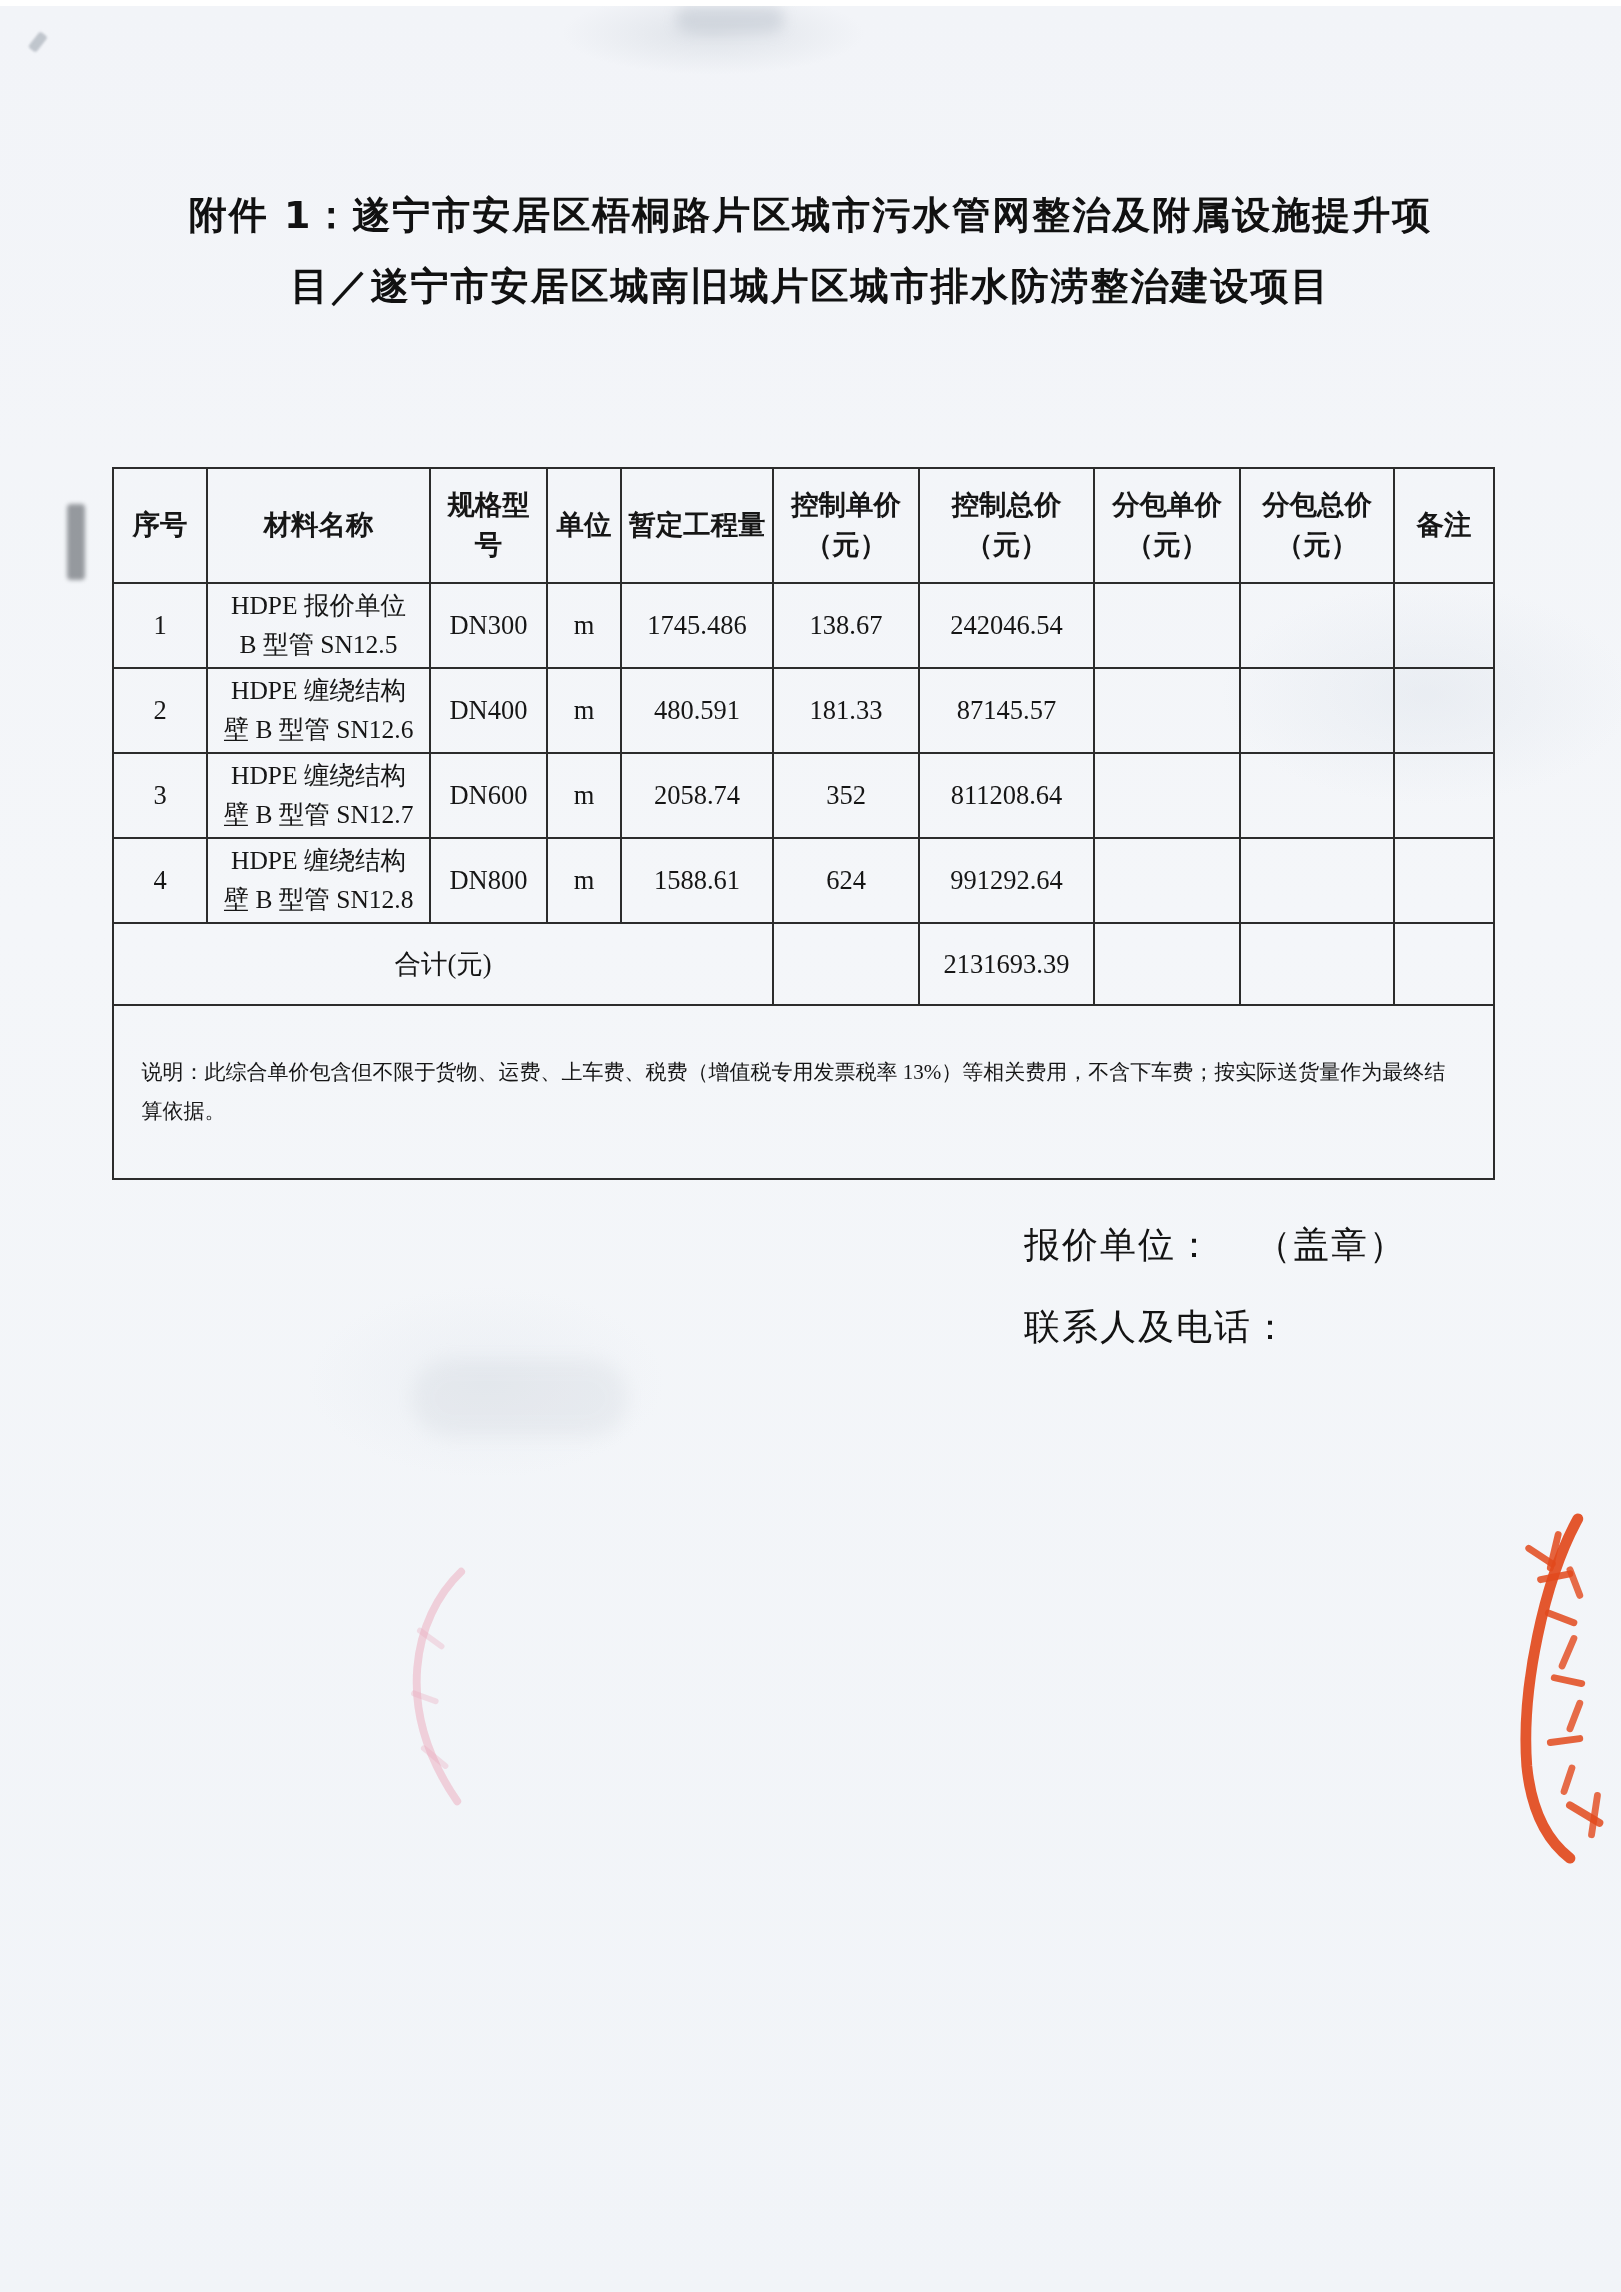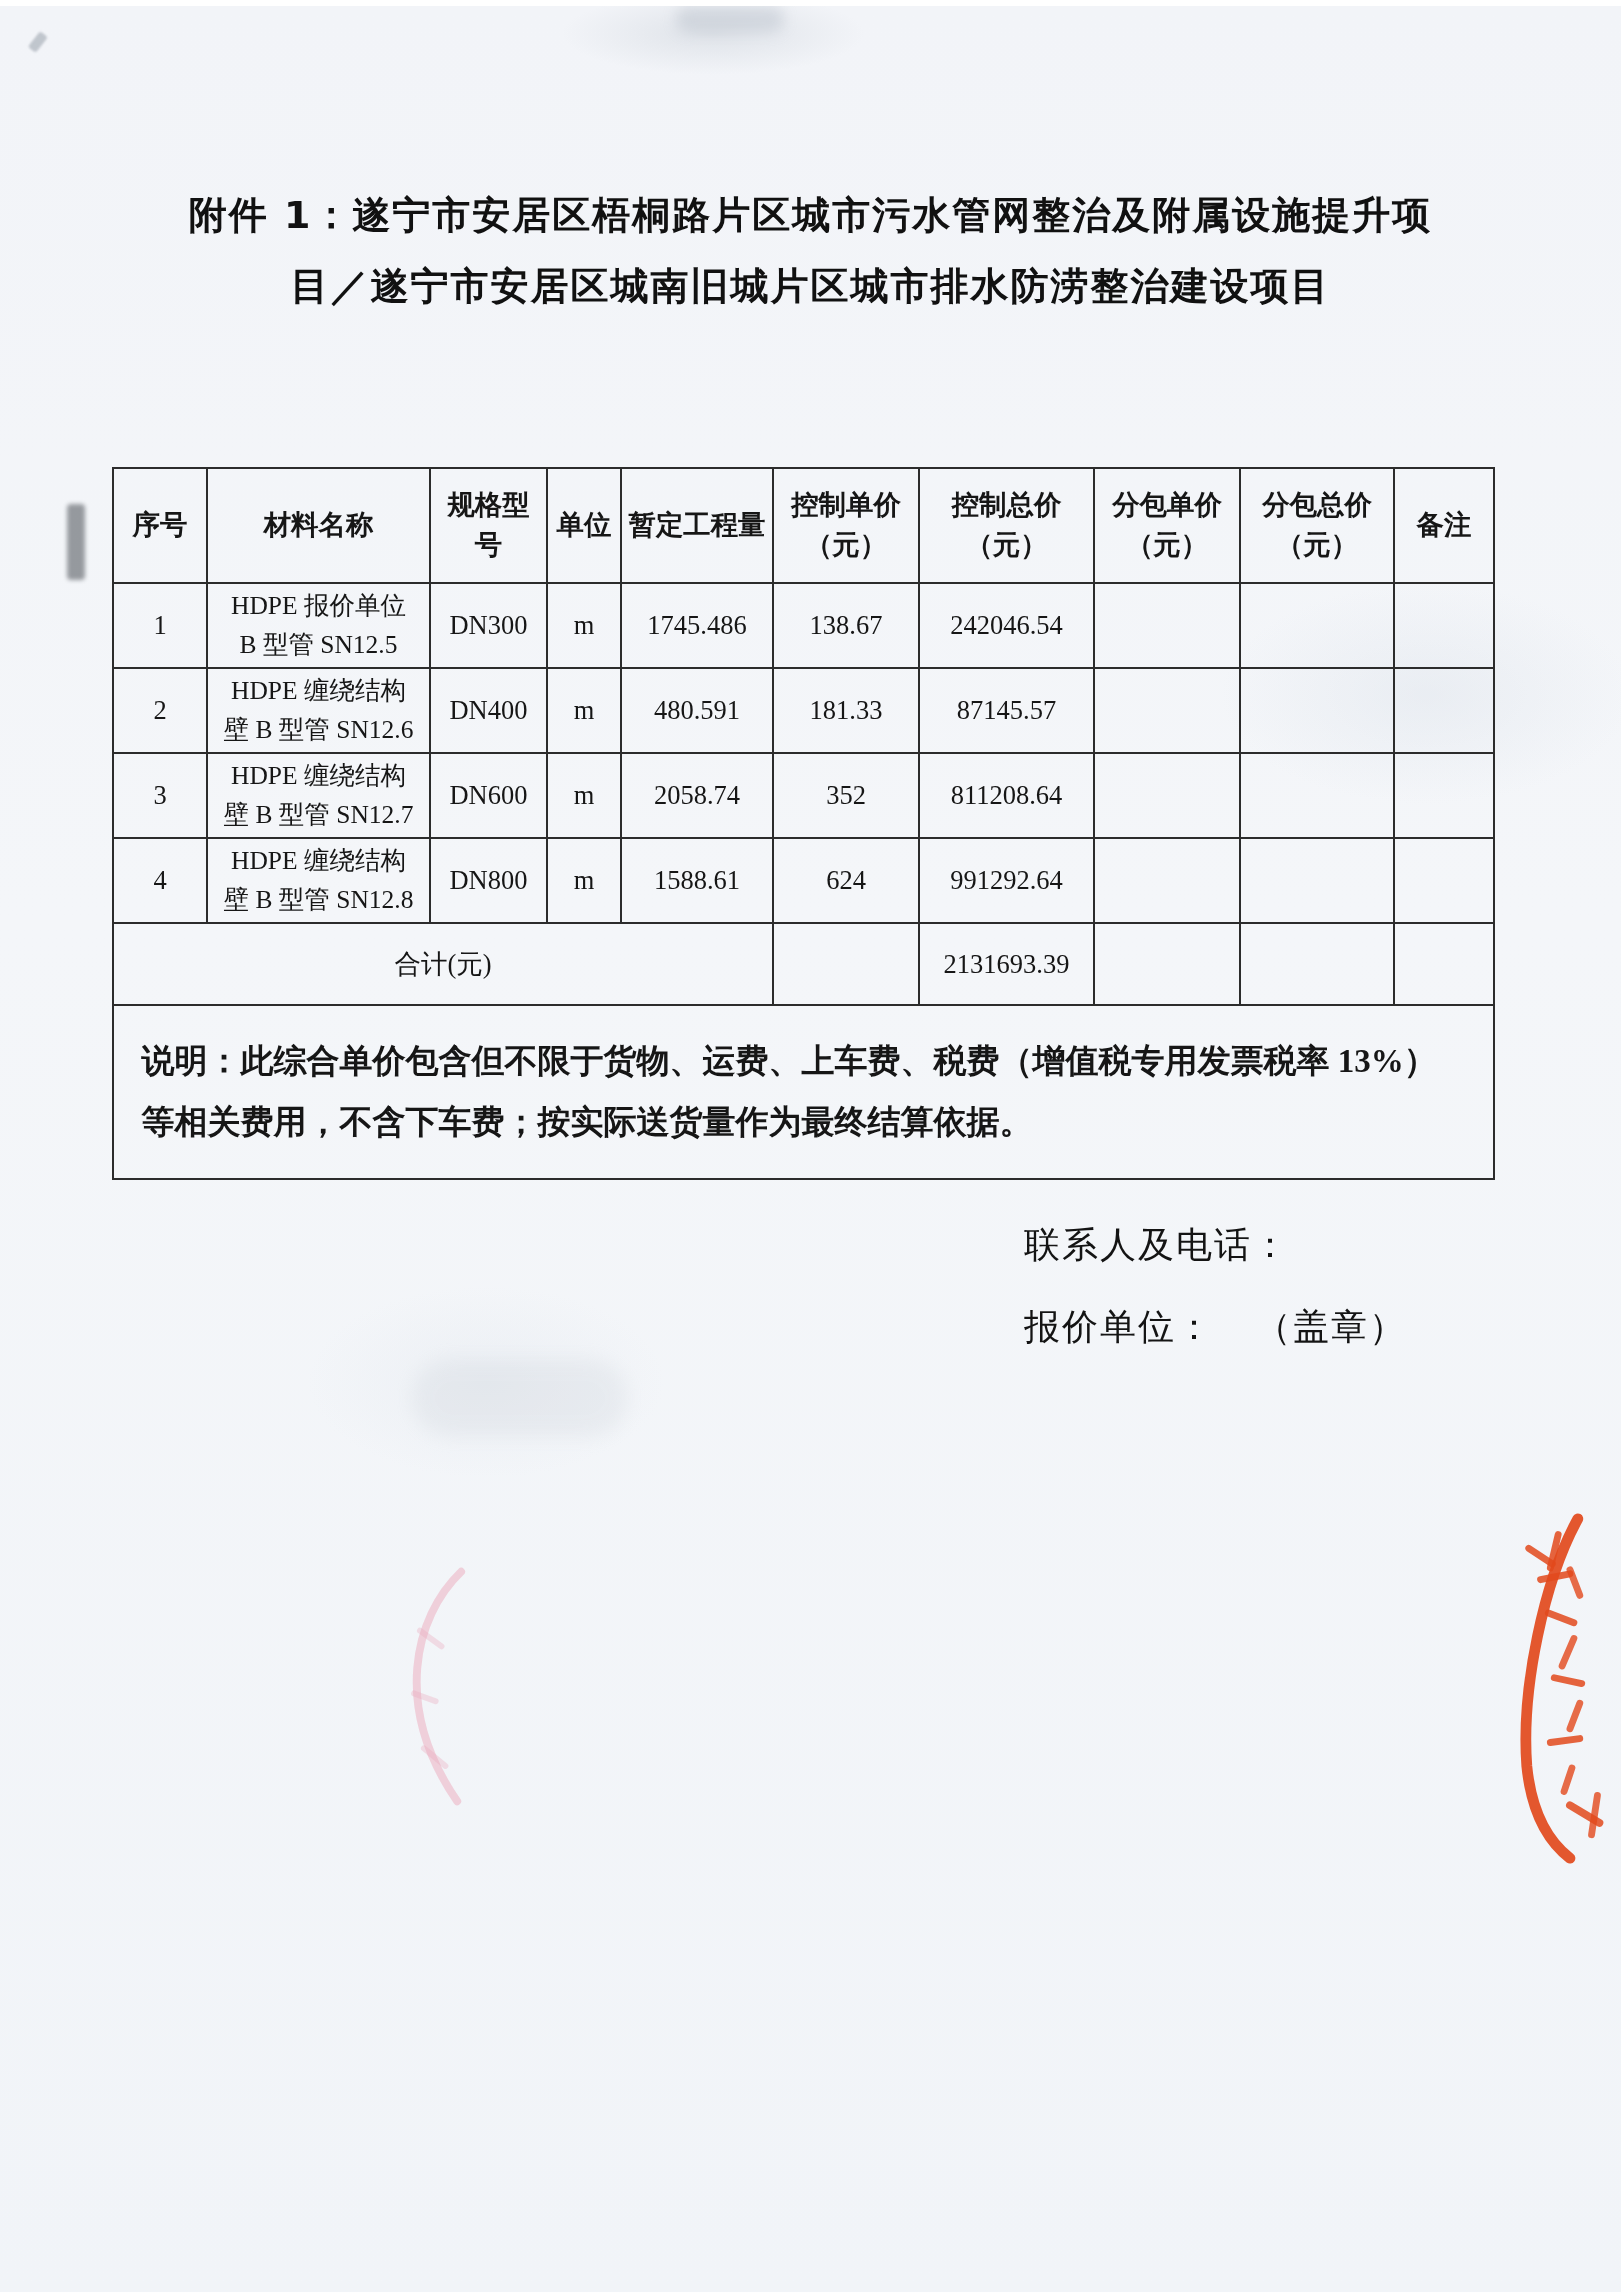--- a/index.html
+++ b/index.html
@@ -42,21 +42,21 @@
   }
   .quote-table { border:2.9px solid #222; }
   .quote-table thead tr { height:115px; }
   .quote-table th { font-weight:600; font-size:27.4px; line-height:1.45; }
   .quote-table tbody tr.data-row { height:85px; }
   .quote-table td.name-cell { font-size:25.5px; line-height:1.5; padding:2px 13.7px; }
   .quote-table tr.total-row { height:82px; }
   .quote-table tr.note-row { height:174px; }
   .quote-table td.note-cell {
     text-align:left; vertical-align:middle;
-    padding:7.8px 27.4px; font-size:33px; line-height:1.85;font-weight:bold;
+    padding:7.8px 27.4px; font-size:21px; line-height:1.85;
   }
 
   
   .footer-block {
     position:absolute; left:1024px; top:1198px;
     font-family:"Liberation Serif","DejaVu Serif", serif;
     font-size:36px; line-height:82px; color:#141414;
     letter-spacing:2px;
   }
   .seal-hint { margin-left:41px; }
@@ -172,24 +172,24 @@
       </tr>
       <tr class="note-row">
         <td colspan="10" class="note-cell">
           <span>说明：此综合单价包含但不限于货物、运费、上车费、税费（增值税专用发票税率 13%）等相关费用，不含下车费；按实际送货量作为最终结算依据。</span>
         </td>
       </tr>
     </tbody>
   </table>
 
   <div class="footer-block">
-    <div>联系人及电话：</div>
     <div>
       <span>报价单位：</span><span class="seal-hint">（盖章）</span>
     </div>
+    <div>联系人及电话：</div>
   </div>
 
   <svg class="stamp-right" viewBox="0 0 108 365" aria-hidden="true">
     <g fill="none" stroke-linecap="round" stroke="#e2491c">
       <path d="M 64 8 C 30 70, 6 180, 12 260 C 16 300, 30 334, 56 354" stroke-width="11" opacity="0.92"></path>
       <path d="M 14 38 l 24 16" stroke-width="7" opacity="0.85"></path>
       <path d="M 44 24 l -8 34" stroke-width="7" opacity="0.85"></path>
       <path d="M 26 70 l 30 -6" stroke-width="7" opacity="0.85"></path>
       <path d="M 56 60 l 10 26" stroke-width="7" opacity="0.8"></path>
       <path d="M 34 104 l 26 10" stroke-width="7" opacity="0.85"></path>

